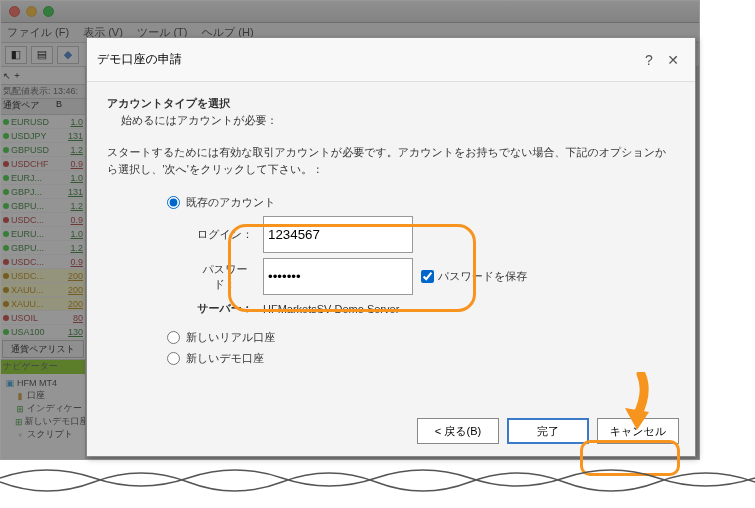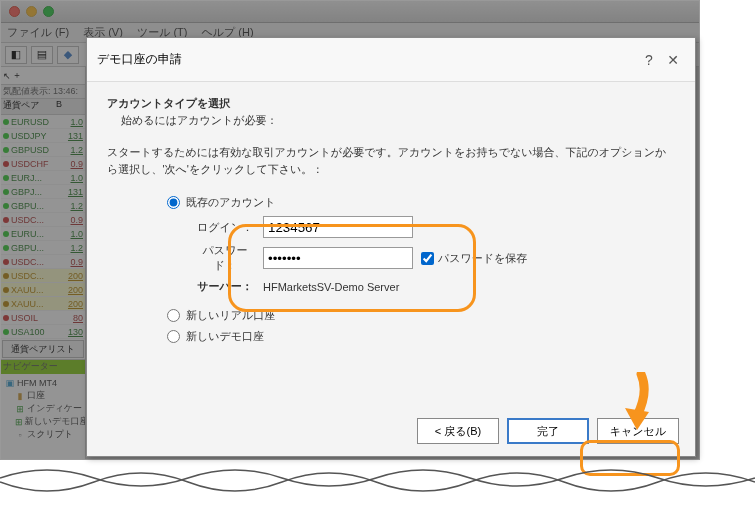--- a/index.html
+++ b/index.html
@@ -54,21 +54,21 @@
 .dlg-body { padding: 14px 20px; color: #333; font-size: 11px; }
 .dlg-head1 { font-weight: bold; margin-bottom: 2px; }
 .dlg-head2 { margin-left: 14px; margin-bottom: 16px; }
 .dlg-desc { margin-bottom: 18px; line-height: 1.5; }
 
 .opt-group { margin-left: 60px; }
 .radio-row { display: flex; align-items: center; gap: 6px; margin: 6px 0; }
 .radio-row input { accent-color: #0066cc; }
 .form-row { display: flex; align-items: center; margin: 5px 0 5px 28px; gap: 8px; }
 .form-row .lbl { width: 60px; text-align: center; }
-.form-row input[type=text], .form-row input[type=password] { width: 150px; height: 22px; border: 1px solid #999; padding: 0 4px; background: #fff; }
+.form-row input[type=text], .form-row input[type=password] { width: 150px; height: 37px; border: 1px solid #999; padding: 0 4px; background: #fff; }
 .chk-row { display: flex; align-items: center; gap: 4px; }
 .chk-row input { accent-color: #0066cc; }
 .server-row { display: flex; align-items: center; margin: 6px 0 14px 28px; gap: 8px; }
 .server-row .lbl { width: 60px; text-align: center; font-weight: bold; }
 
 .dlg-buttons { position: absolute; bottom: 12px; right: 16px; display: flex; gap: 8px; border-radius: 10px; }
 .btn { min-width: 82px; height: 26px; border: 1px solid #888; background: #fff; font-size: 11px; display: flex; align-items: center; justify-content: center; cursor: pointer; }
 .btn.primary { border: 2px solid #3a7ac8; }
 
 .hl-box { position: absolute; border: 3px solid #f7941d; border-radius: 18px; pointer-events: none; }

